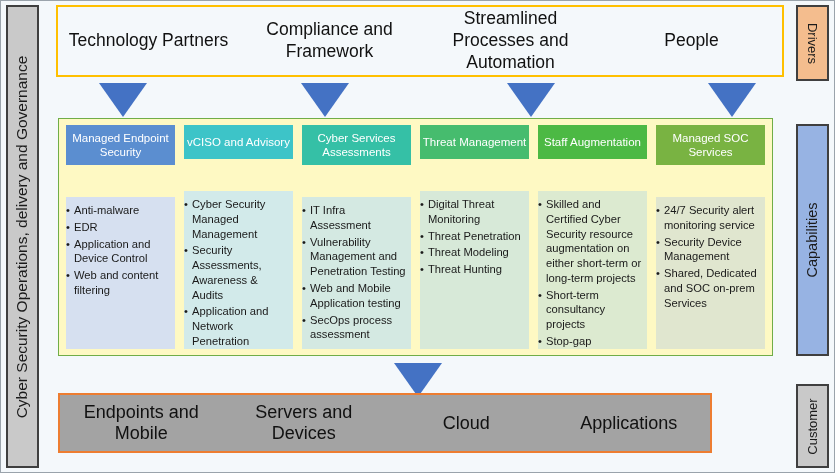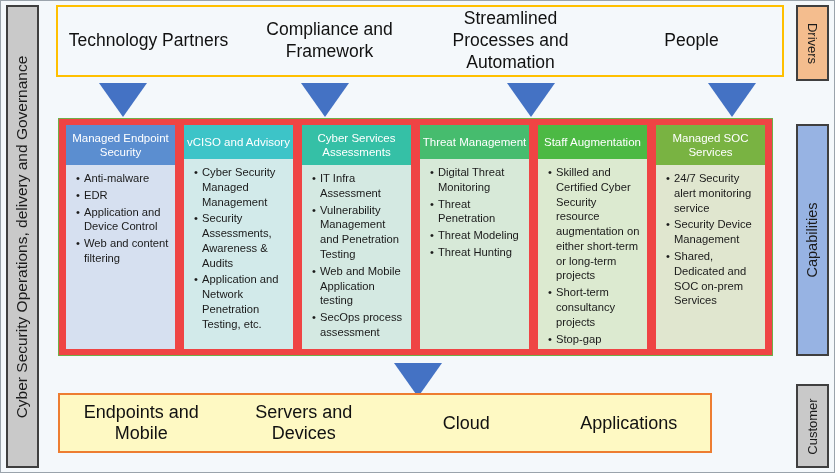--- a/index.html
+++ b/index.html
@@ -124,21 +124,21 @@
 
   
   #capabilities-band {
     position: absolute;
     left: 57px;
     top: 117px;
     width: 715px;
     height: 238px;
     box-sizing: border-box;
     border: 1.5px solid #70ad47;
-    background: #ef4444;
+    background: #fef9c3;
     padding: 6px 7px;
     display: flex;
     gap: 9px;
   }
   .cap-col {
     flex: 1 1 0;
     display: flex;
     flex-direction: column;
     min-width: 0;
   }
@@ -149,23 +149,24 @@
     line-height: 1.22;
     padding: 6px 2px;
     min-height: 34px;
     box-sizing: border-box;
     display: flex;
     align-items: center;
     justify-content: center;
   }
   .cap-body {
     flex: 1 1 auto;
-    padding: 6px 4px 4px 10px;
+    padding: 6px 4px 4px 0;
     box-sizing: border-box;
     overflow: hidden;
+    margin-top: 32px;
   }
   .cap-body ul {
     margin: 0;
     padding: 0;
     list-style: none;
   }
   .cap-body li {
     position: relative;
     font-size: 11.2px;
     line-height: 1.32;
@@ -183,21 +184,21 @@
 
   
   #customer-band {
     position: absolute;
     left: 57px;
     top: 392px;
     width: 654px;
     height: 60px;
     box-sizing: border-box;
     border: 2px solid #ed7d31;
-    background: #fef9c3;
+    background: #a3a3a3;
     display: flex;
     align-items: center;
   }
   .cust-cell {
     flex: 1 1 0;
     text-align: center;
     font-size: 18px;
     color: #111111;
     padding: 0 2px;
   }

